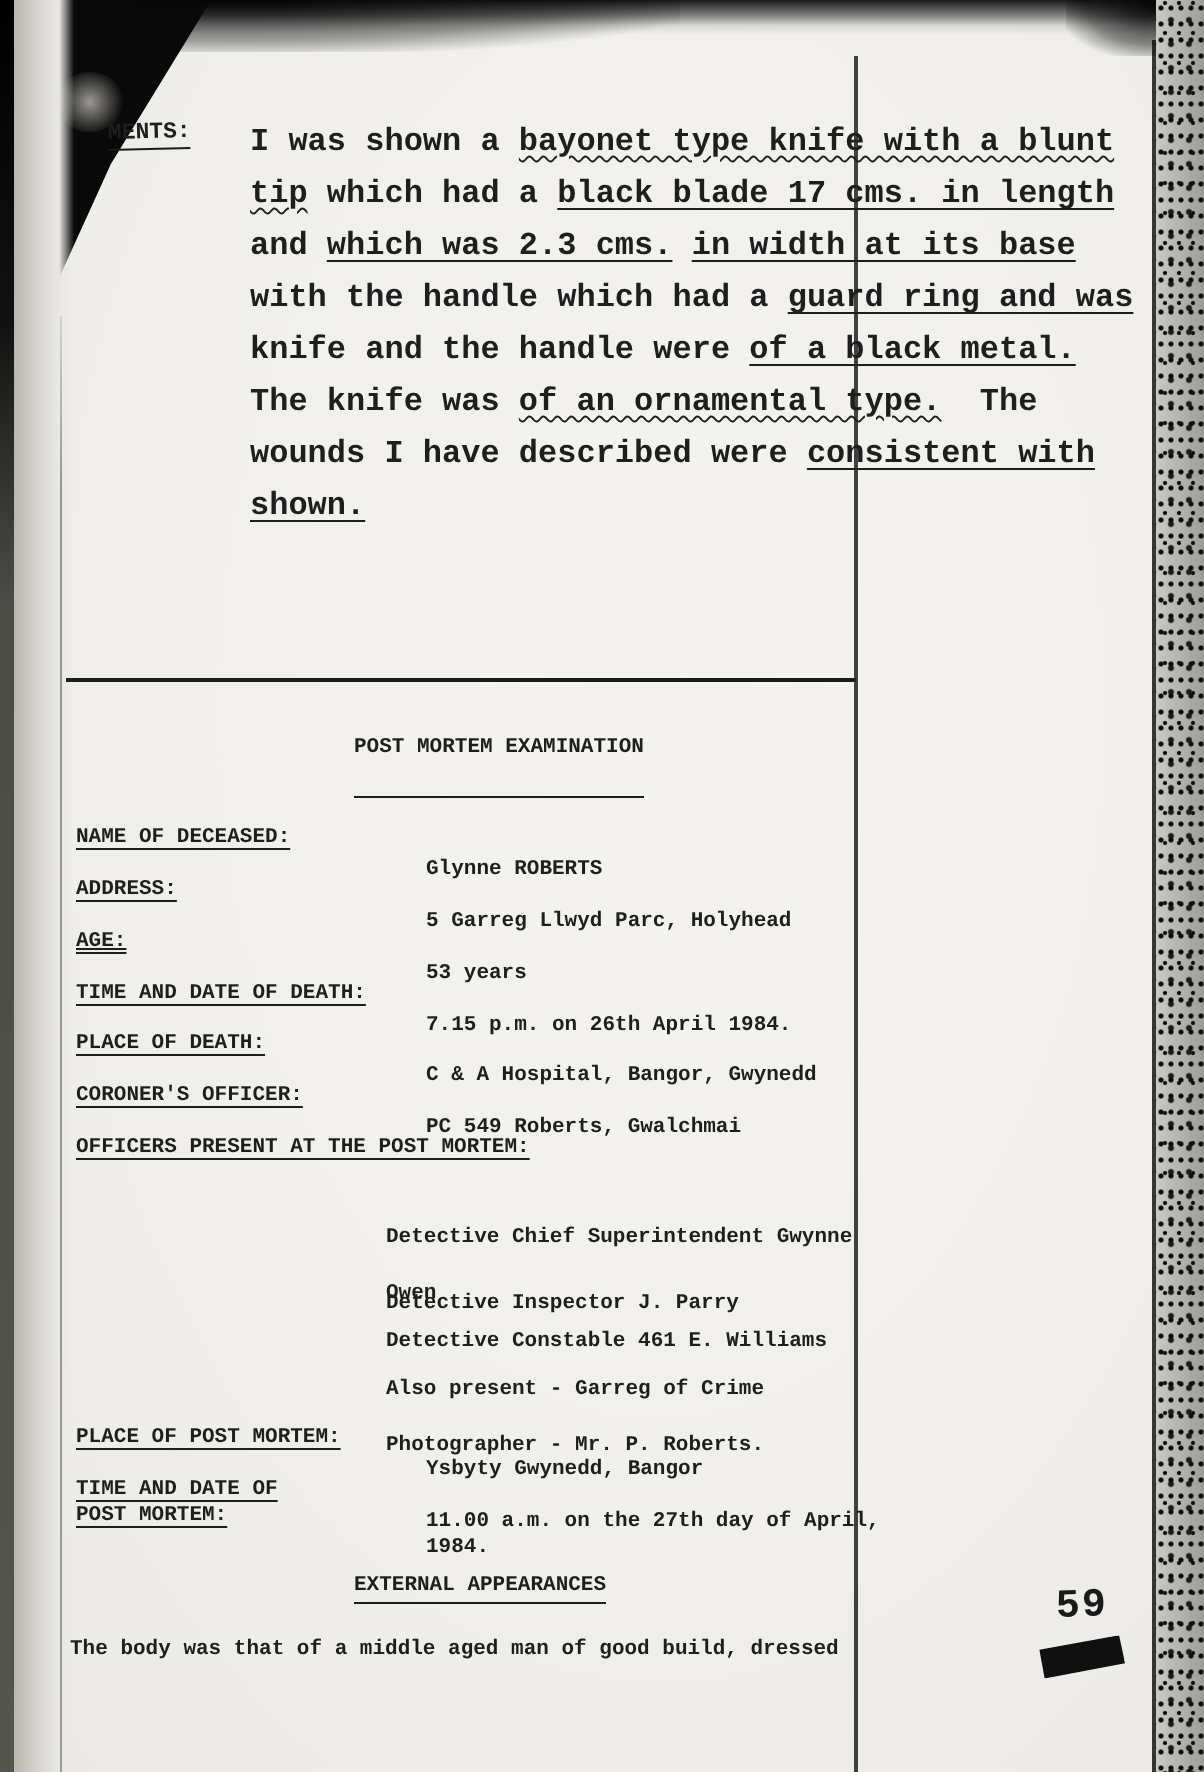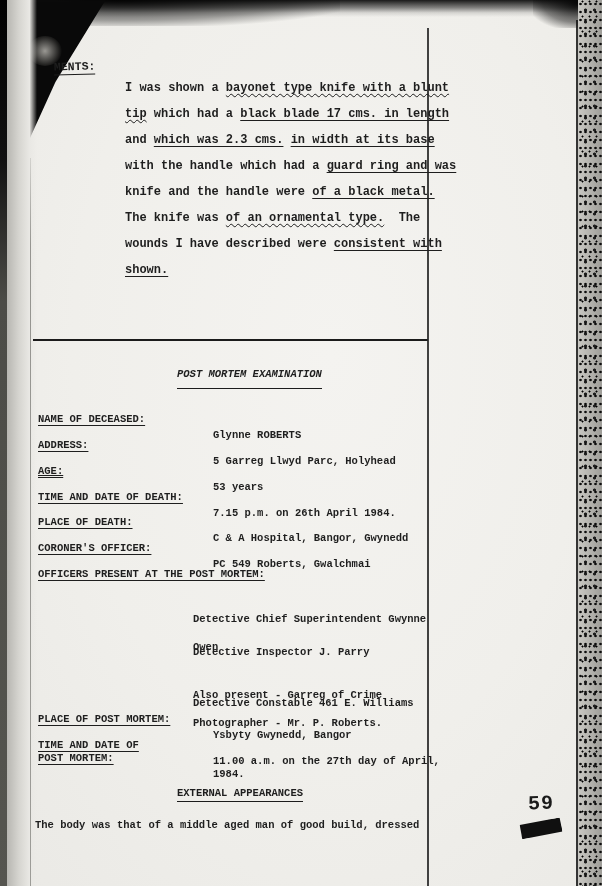--- a/index.html
+++ b/index.html
@@ -36,27 +36,27 @@
       linear-gradient(to right,#c9c8c3 0%,#b2b1ac 55%,#9e9d98 100%);
     background-size:5px 8px, 9px 12px, 7px 15px, 100% 100%;
     background-position:0 0, 3px 4px, 1px 9px, 0 0;}
   
   .divider{position:absolute;left:33px;top:339px;width:395px;height:2px;background:#1b1b1b;}
   .vline{position:absolute;left:427px;top:28px;width:2px;height:858px;background:rgba(40,40,40,.88);}
   
   .typed{font-weight:600;letter-spacing:0;}
   .comments-label{position:absolute;left:54px;top:60px;font-size:11.5px;transform:rotate(-1.5deg);
     border-bottom:1.8px solid #1c1c1c;padding-bottom:1px;}
-  .comments-text{position:absolute;left:125px;top:58px;font-size:12px;width:320px;margin-top:17px;}
+  .comments-text{position:absolute;left:125px;top:58px;font-size:16px;width:320px;}
   .cline{height:26px;line-height:26px;white-space:pre;}
   .u-line{text-decoration:underline;text-decoration-thickness:1.3px;text-underline-offset:3px;}
   .u-wavy{text-decoration:underline wavy;text-decoration-thickness:1px;text-underline-offset:2px;}
   .sub{position:relative;top:2.5px;}
   .pm-heading{position:absolute;left:177px;top:368px;font-size:10.5px;
-    border-bottom:1.6px solid #1c1c1c;padding-bottom:8px;font-style:italic;}
+    border-bottom:1.6px solid #1c1c1c;padding-bottom:18px;}
   .external-heading{position:absolute;left:177px;top:787px;font-size:10.5px;
     border-bottom:1.6px solid #1c1c1c;padding-bottom:2px;}
   .fields-table{position:absolute;left:0;top:0;width:602px;height:0;}
   .frow{position:absolute;left:38px;font-size:10.5px;}
   .flabel span{display:block;line-height:13px;
     text-decoration:underline;text-decoration-thickness:1.4px;text-underline-offset:2.5px;white-space:pre;}
   .fvalue{position:absolute;left:155px;top:16px;white-space:pre;margin-left:20px;}
   .fvalue span{display:block;line-height:13px;}
   .officers-list{position:absolute;left:0;top:0;width:602px;height:0;font-size:10.5px;}
   .ogroup{position:absolute;left:193px;white-space:pre;}
@@ -152,21 +152,21 @@
         <div class="flabel">
           <span>TIME AND DATE OF</span>
           <span>POST MORTEM:</span>
         </div>
         <div class="fvalue"><span>11.00 a.m. on the 27th day of April,</span><span>1984.</span></div>
       </div>
     </div>
   <div class="officers-list">
       <div class="ogroup" style="top: 598px;"><div>Detective Chief Superintendent Gwynne</div><div>Owen</div></div>
       <div class="ogroup" style="top: 631px;"><div>Detective Inspector J. Parry</div></div>
-      <div class="ogroup" style="top: 682px;"><div>Detective Constable 461 E. Williams</div></div>
+      <div class="ogroup" style="top: 650px;"><div>Detective Constable 461 E. Williams</div></div>
       <div class="ogroup" style="top: 674px;"><div>Also present - Garreg of Crime</div><div>Photographer - Mr. P. Roberts.</div></div>
     </div>
 
   <div class="external-heading">EXTERNAL APPEARANCES</div>
   <div class="body-line">The body was that of a middle aged man of good build, dressed</div>
 
   <div class="page-number">59</div>
   <div class="redaction-mark"></div>
 
 </div>

